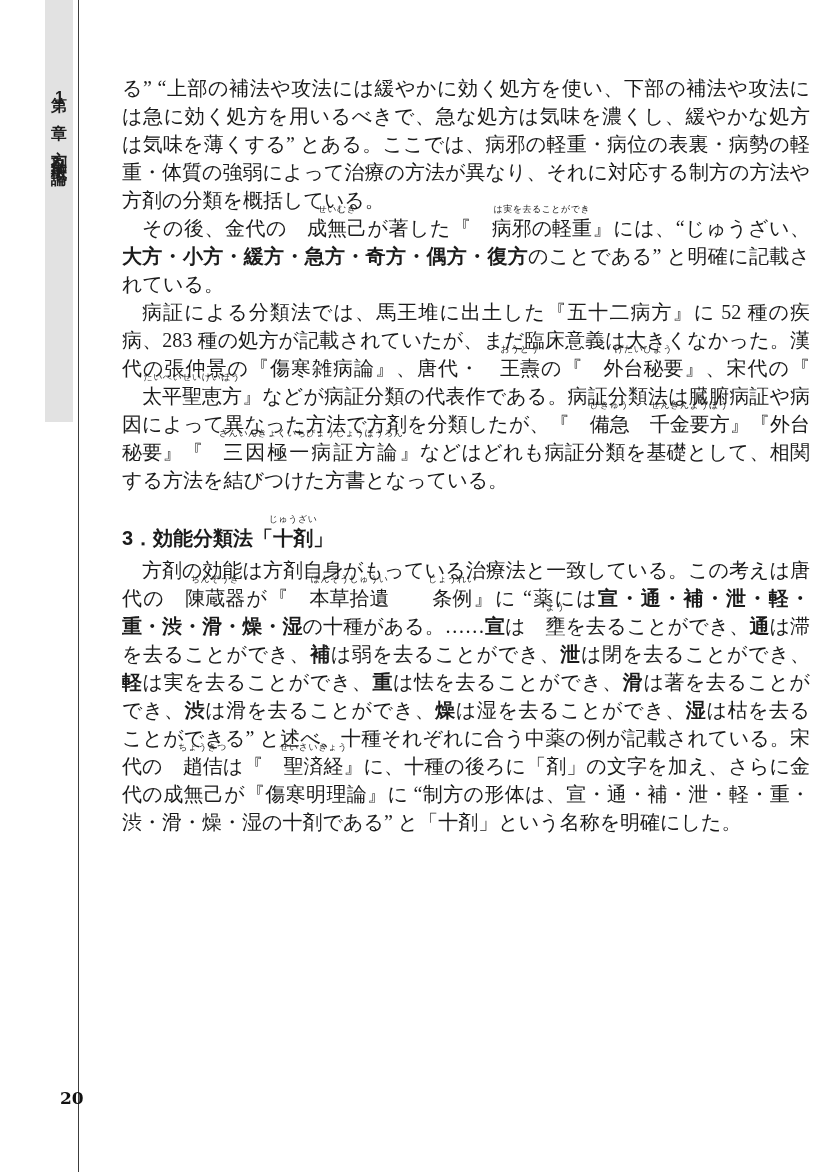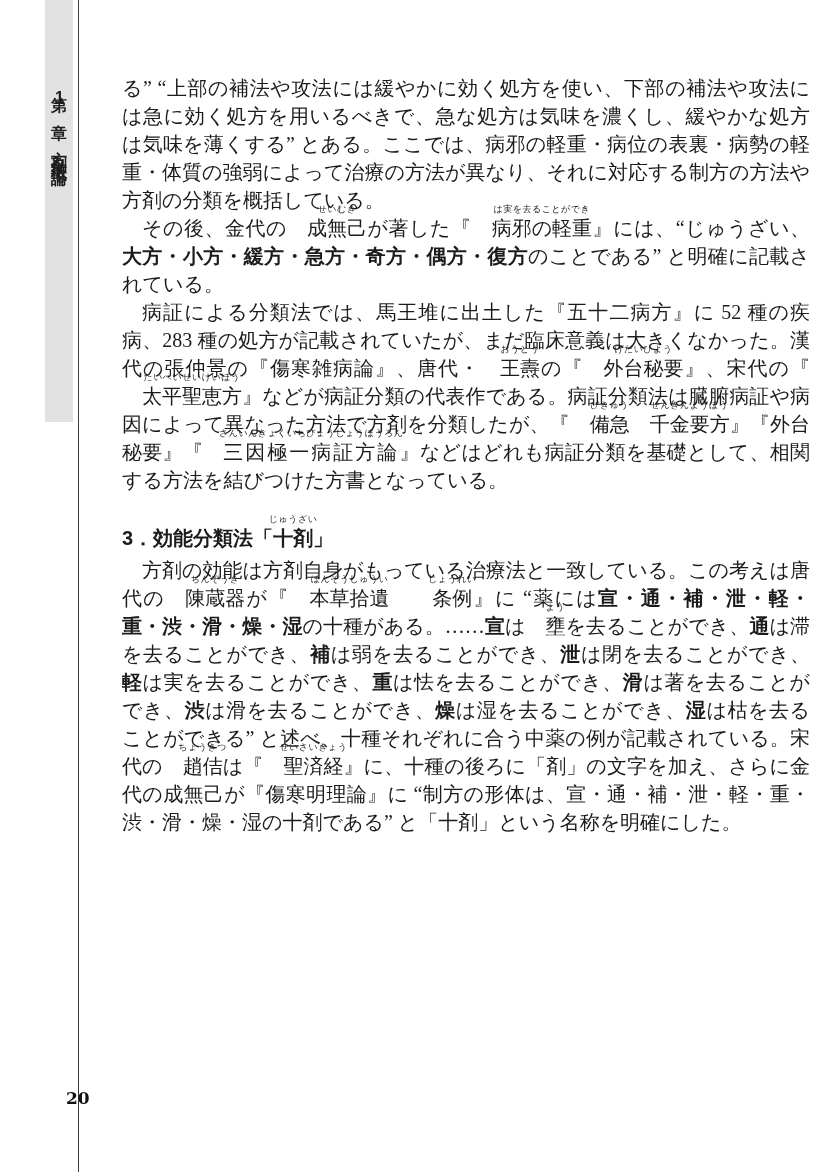--- a/index.html
+++ b/index.html
@@ -85,21 +85,21 @@
     line-height: 1;
     letter-spacing: 0.5px;
     white-space: nowrap;
     color: #222;
   }
   .rb.spread { letter-spacing: 2px; }
 
   
   .page-number {
     position: absolute;
-    left: 66px; top: 1088px;
+    left: 60px; top: 1088px;
     font-family: "DejaVu Serif", serif;
     font-weight: 700;
     font-size: 17px;
     color: #111;
     text-align: center;
   }
 </style>
 </head>
 <body>
 

